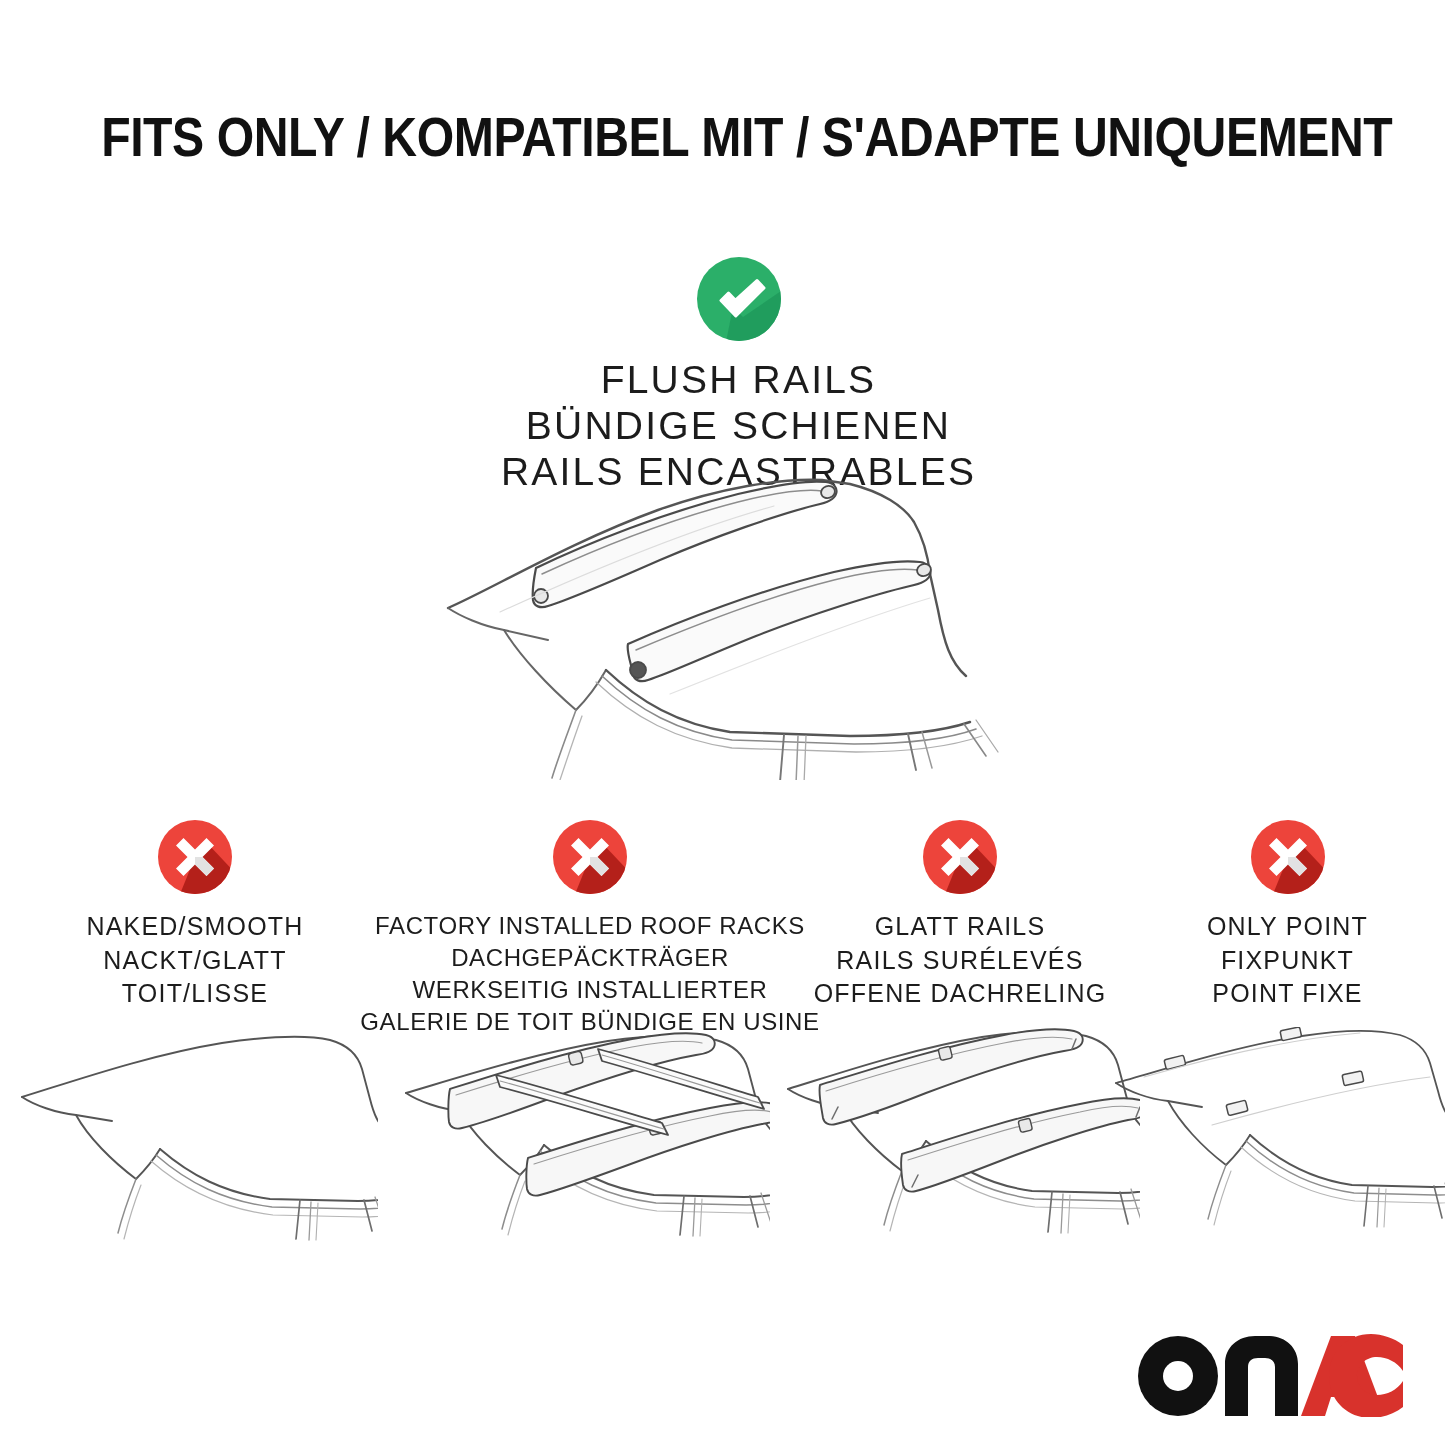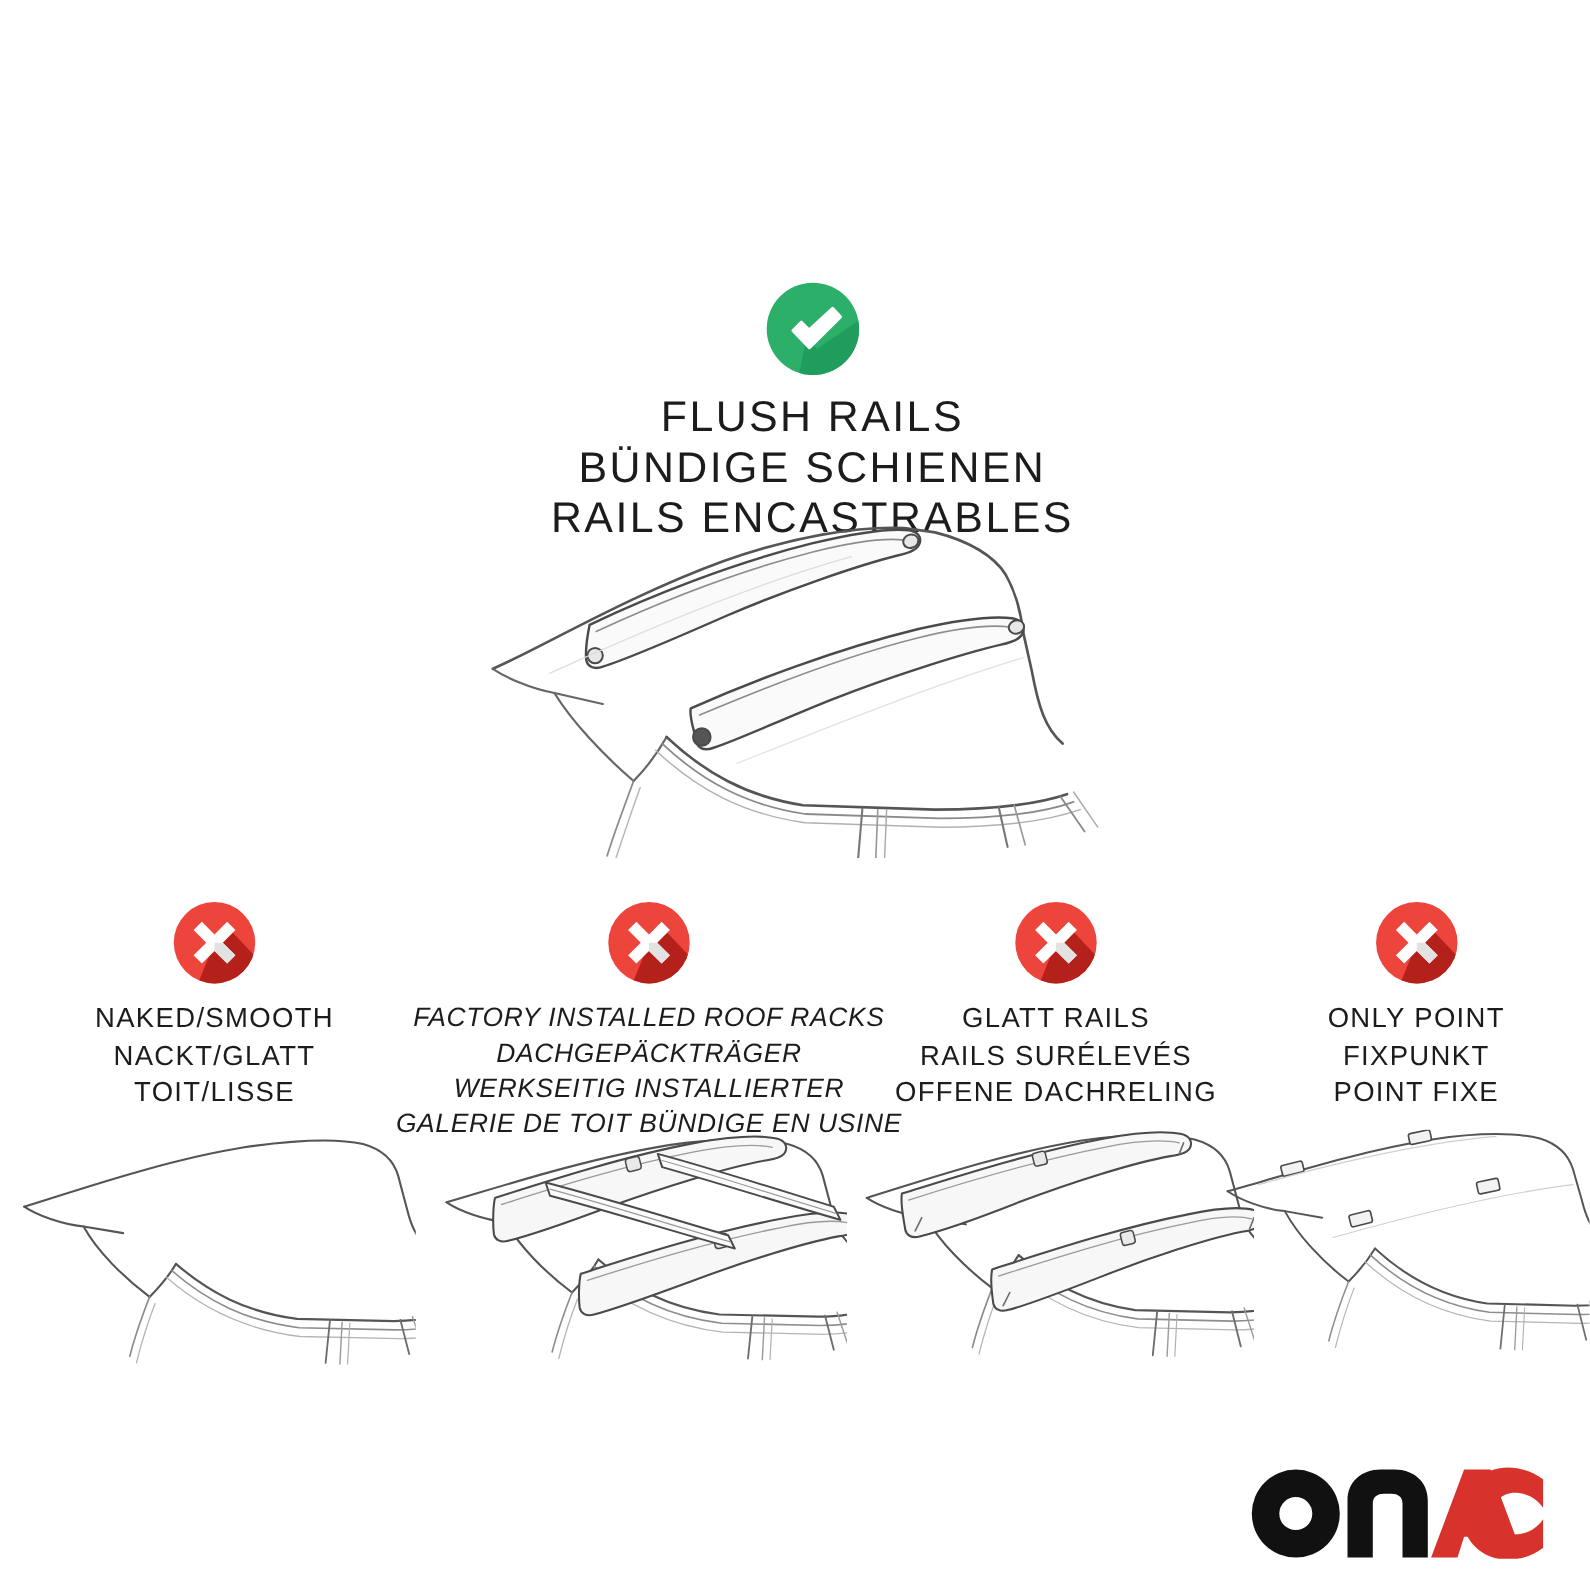--- a/index.html
+++ b/index.html
@@ -85,21 +85,21 @@
     align-items: flex-start;
   }
   .col {
     position: relative;
     height: 100%;
     display: flex;
     flex-direction: column;
     align-items: center;
   }
   .col-1 { width: 390px; }
-  .col-2 { width: 400px; font-style: italic; }
+  .col-2 { width: 400px; }
   .col-3 { width: 340px; }
   .col-4 { width: 315px; }
 
   .x-icon { width: 78px; height: 78px; }
   .x-icon svg { display: block; width: 78px; height: 78px; }
 
   .col-labels {
     margin-top: 14px;
     text-align: center;
     color: #1c1c1c;
@@ -135,20 +135,23 @@
     display: flex;
     align-items: center;
   }
   .logo svg { display: block; height: 86px; }
 </style>
 </head>
 <body>
 
 <div class="page">
 
+  <div class="header">
+    <div class="header-title">FITS ONLY / KOMPATIBEL MIT / S'ADAPTE UNIQUEMENT</div>
+  </div>
 
   <div class="fits-block">
 
     <div class="icon-circle">
       <svg viewBox="0 0 88 88" xmlns="http://www.w3.org/2000/svg">
         <defs>
           <clipPath id="ccClip">
               <circle cx="44" cy="44" r="42"></circle>
             </clipPath>
         </defs>

